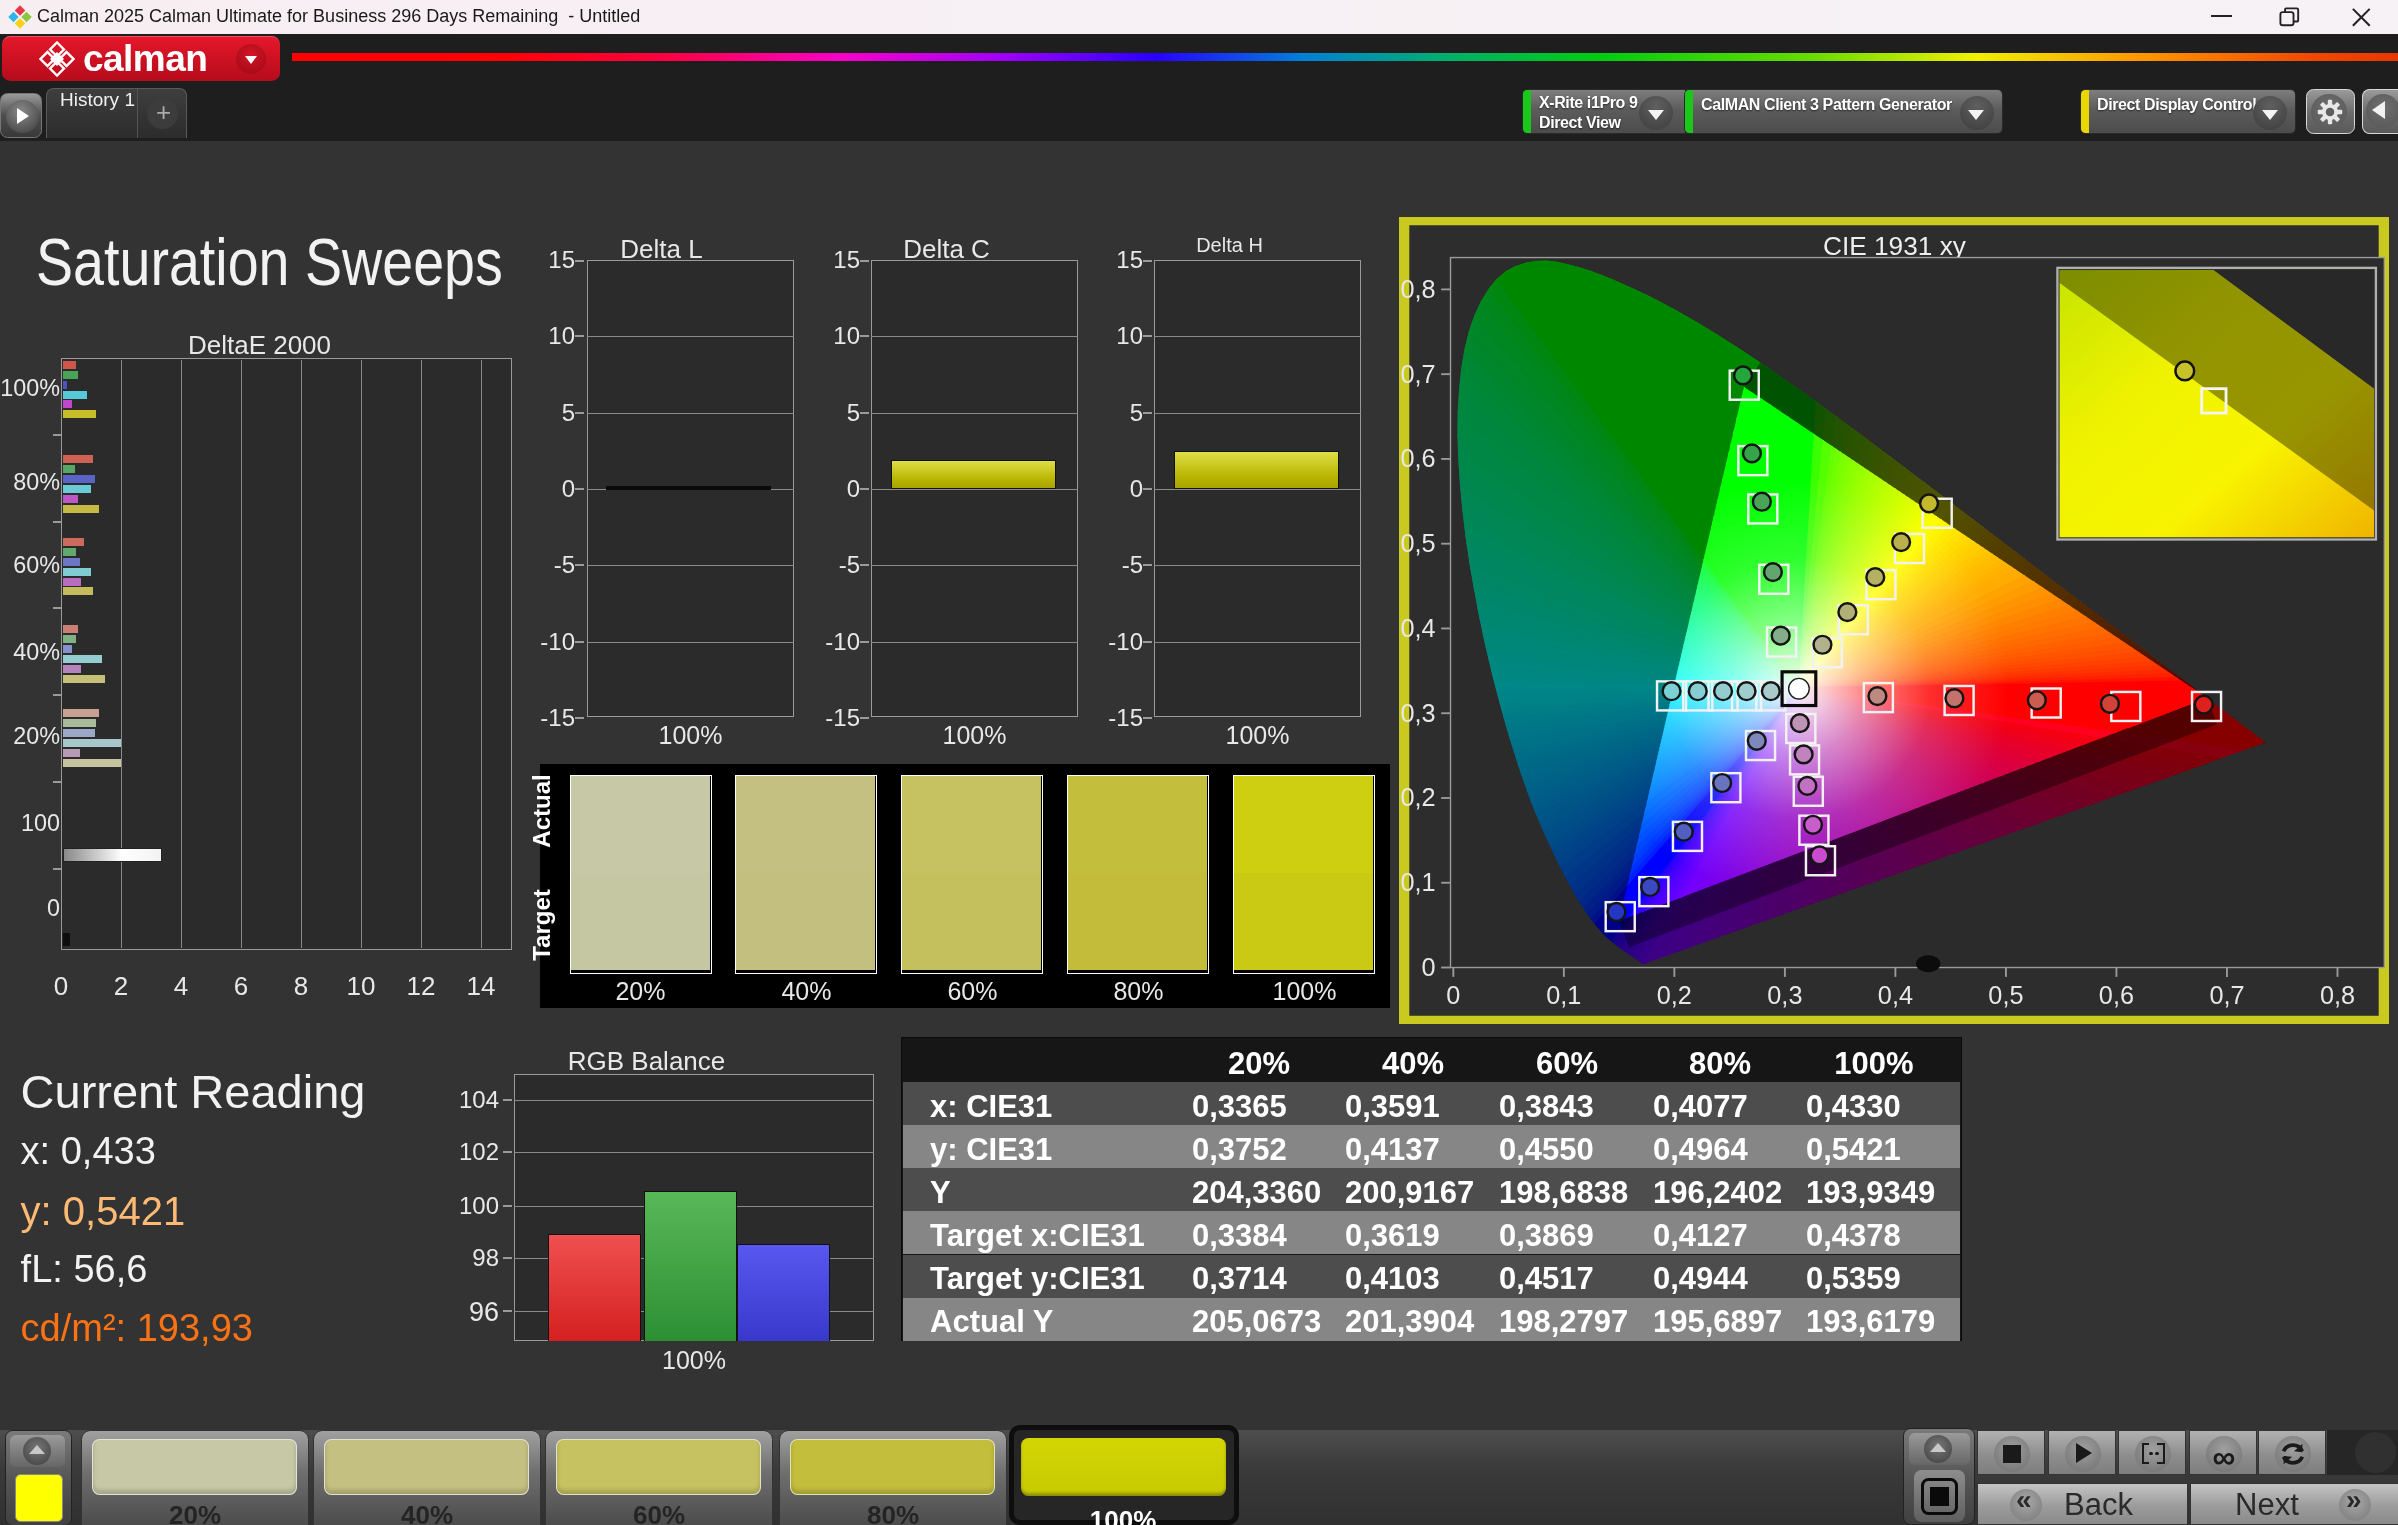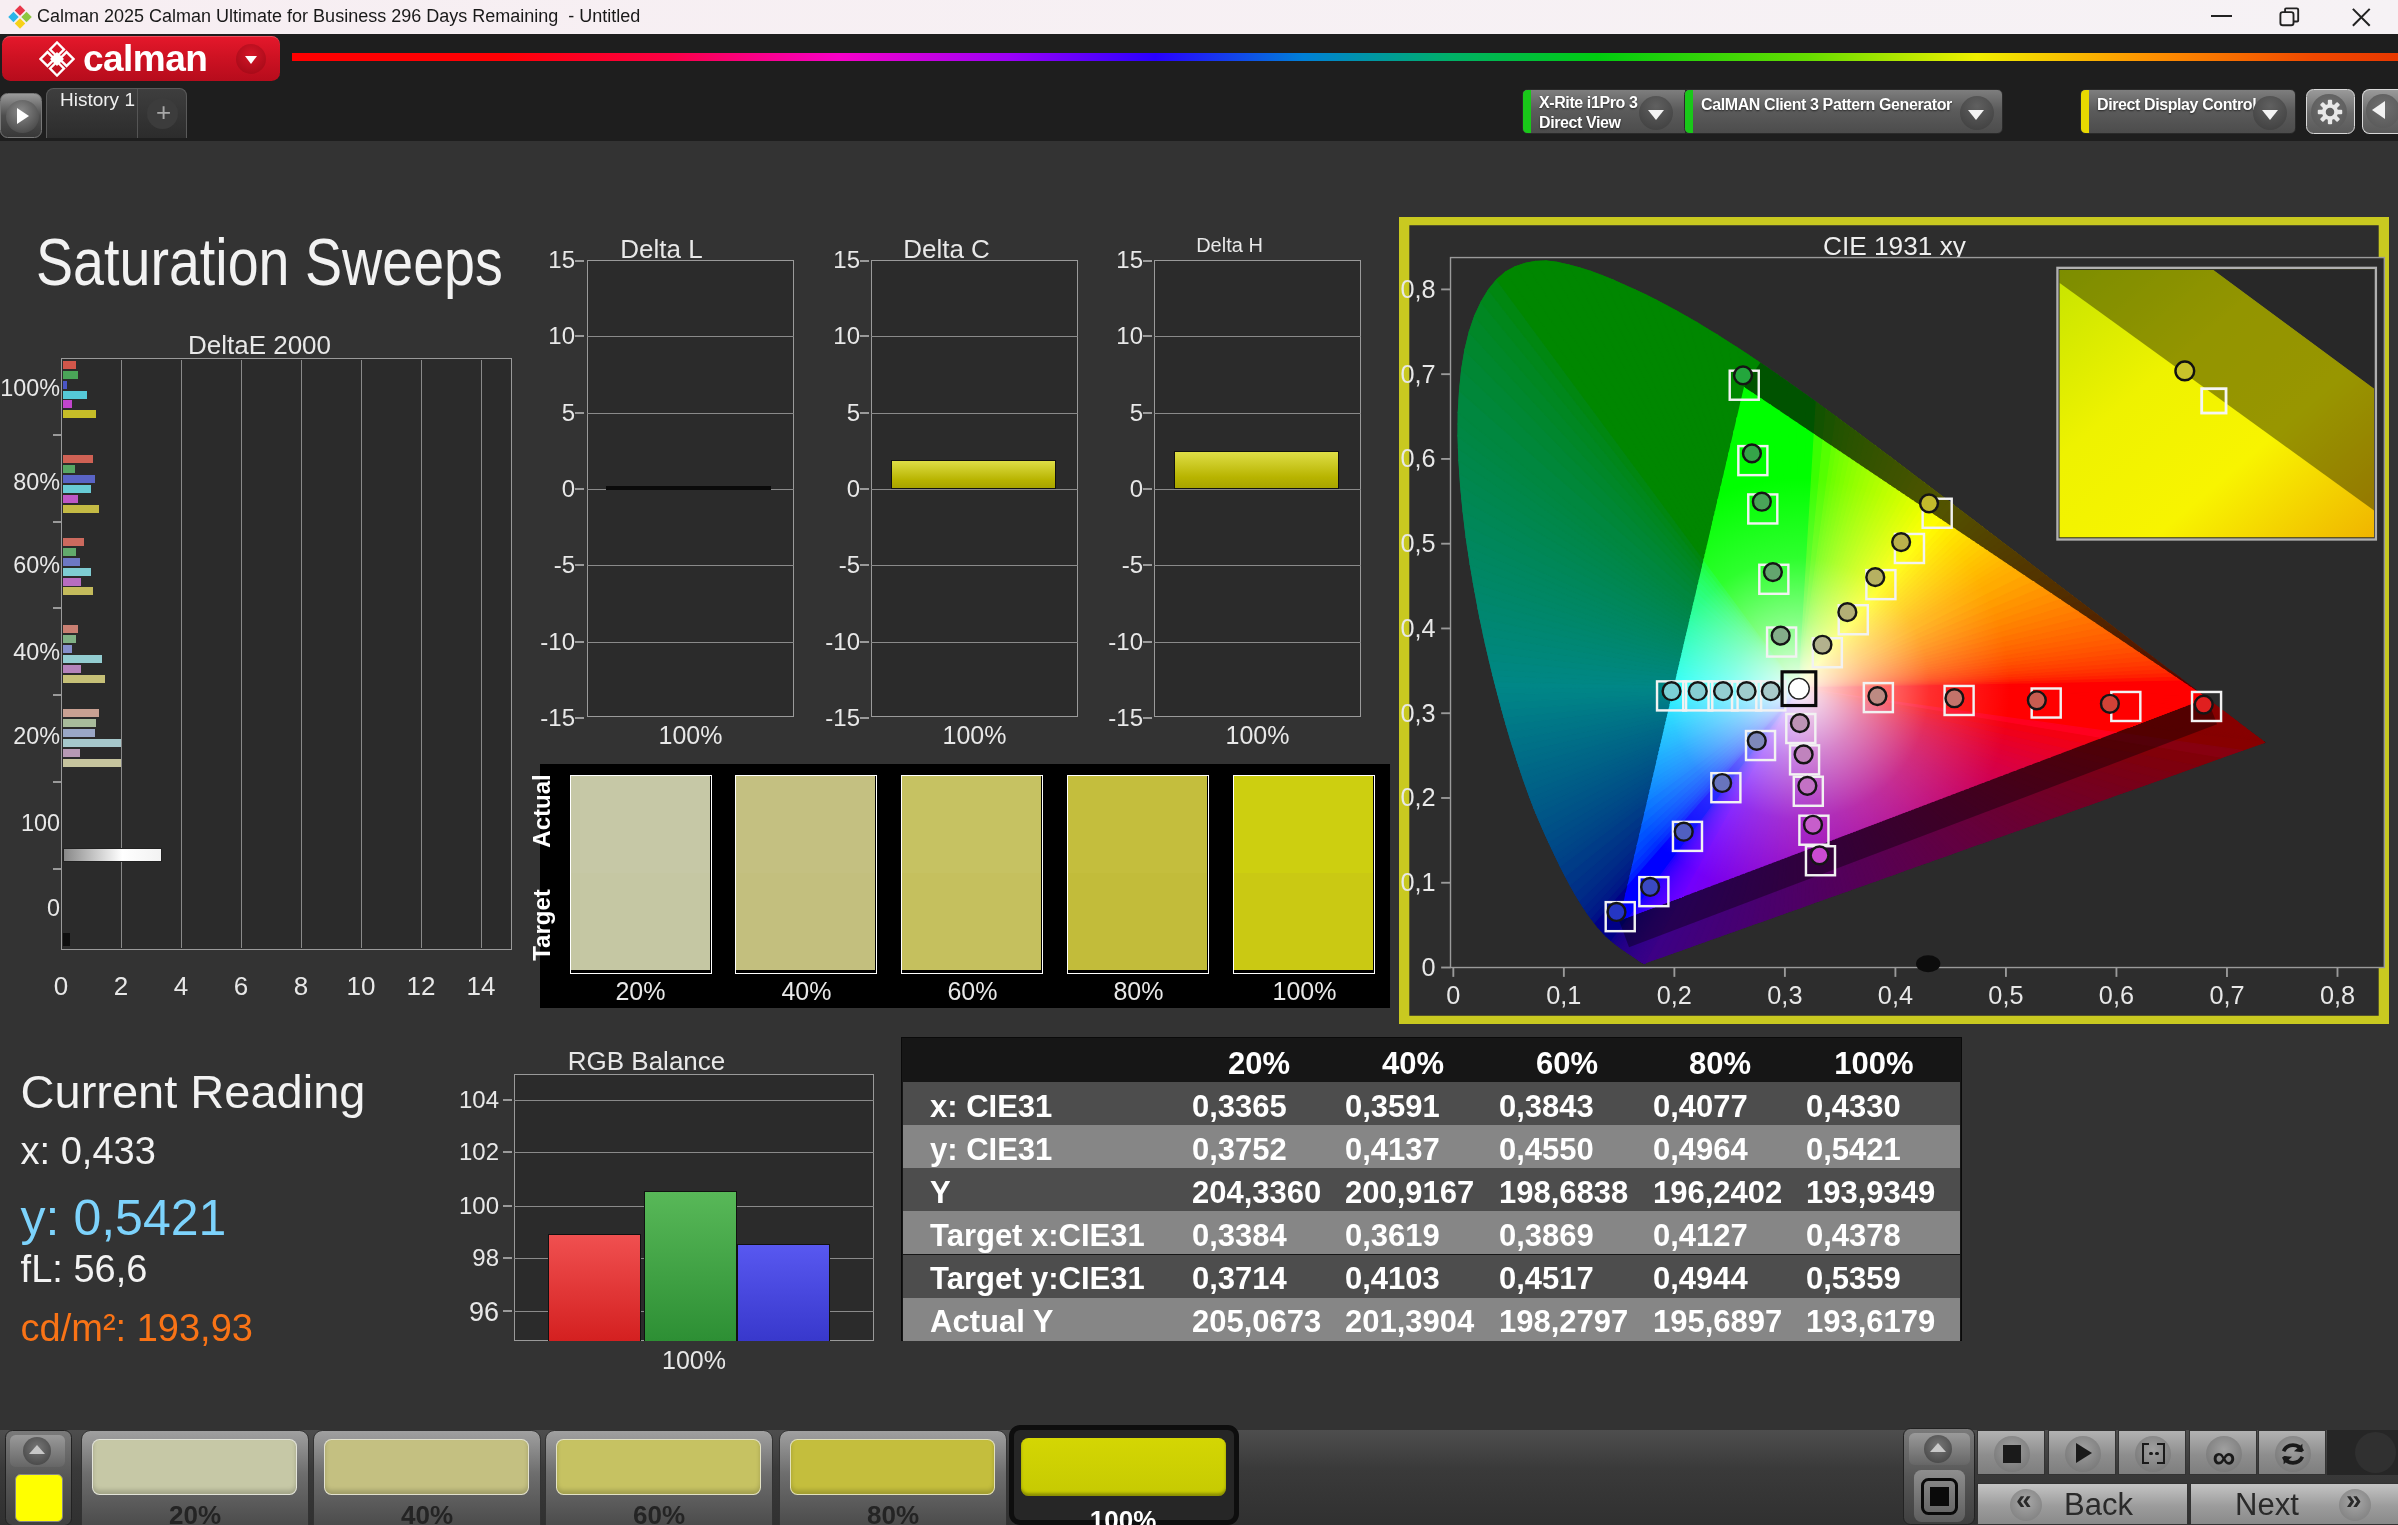--- a/index.html
+++ b/index.html
@@ -51,21 +51,21 @@
  <div class="abs" style="left:16px;top:14px;width:0;height:0;border-top:8.4px solid transparent;border-bottom:8.4px solid transparent;border-left:12px solid #fff"></div>
 </div>
 <div class="abs" style="left:46px;top:88px;width:141px;height:50px;background:linear-gradient(180deg,#3e3e3e,#2c2c2c);border:0.9px solid #5a5a5a;border-bottom:none;border-radius:7.5px 7.5px 0 0">
  <div class="abs" style="left:13px;top:0;font-size:19px;color:#f0f0f0">History 1</div>
  <div class="abs" style="left:90px;top:0;width:0.9px;height:49px;background:#555"></div>
  <div class="abs" style="left:100px;top:9.4px;width:31px;height:31px;border-radius:50%;background:#3c3c3c"></div>
  <div class="abs" style="left:109px;top:8.4px;font-size:26px;color:#a8a8a8">+</div>
 </div>
 <div class="abs" style="left:1522px;top:89px;width:164px;height:45px;border-radius:5.6px 0 0 5.6px;background:linear-gradient(180deg,#7e7e7e,#5c5c5c 45%,#4c4c4c);border:0.9px solid #2a2a2a;overflow:hidden">
  <div class="abs" style="left:0;top:0;width:8.4px;height:45px;background:#19c819"></div>
-    <div class="abs" style="left:16px;top:3.7px;font-size:16px;font-weight:bold;color:#fff;white-space:nowrap;letter-spacing:-0.4px;text-shadow:0 0.9px 1.9px rgba(0,0,0,0.6)">X-Rite i1Pro 3</div>
+    <div class="abs" style="left:16px;top:3.7px;font-size:16px;font-weight:bold;color:#fff;white-space:nowrap;letter-spacing:-0.4px;text-shadow:0 0.9px 1.9px rgba(0,0,0,0.6)">X-Rite i1Pro 9</div>
     <div class="abs" style="left:16px;top:24px;font-size:16px;font-weight:bold;color:#fff;white-space:nowrap;letter-spacing:-0.4px;text-shadow:0 0.9px 1.9px rgba(0,0,0,0.6)">Direct View</div>
     <div class="abs" style="left:116px;top:5.6px;width:34px;height:34px;border-radius:50%;background:radial-gradient(circle at 50% 30%,#606060,#3c3c3c)"></div>
  <div class="abs" style="left:125px;top:19.7px;width:0;height:0;border-left:8.4px solid transparent;border-right:8.4px solid transparent;border-top:10.3px solid #f4f4f4"></div>
 </div>
 <div class="abs" style="left:1686px;top:89px;width:54px;height:45px;border-radius:0 5.6px 5.6px 0;background:linear-gradient(180deg,#7e7e7e,#5c5c5c 45%,#4c4c4c);border:0.9px solid #2a2a2a;border-left:0.9px solid #333">
  <div class="abs" style="left:5.6px;top:1.9px;width:41px;height:41px;border-radius:50%;background:#1c1ce0;border:1.9px solid #e8e8f0;"></div>
  <div class="abs" style="left:0px;top:12px;width:54px;text-align:center;font-size:19.7px;color:#fff">716</div>
 </div>
 <div class="abs" style="left:1684px;top:89px;width:319px;height:45px;border-radius:5.6px;background:linear-gradient(180deg,#7e7e7e,#5c5c5c 45%,#4c4c4c);border:0.9px solid #2a2a2a;overflow:hidden">
  <div class="abs" style="left:0;top:0;width:8.4px;height:45px;background:#19c819"></div>
@@ -1204,21 +1204,21 @@
 <rect x="2198" y="288" width="336" height="286" fill="url(#insbg)"></rect>
 <path d="M2198 288 L2362 288 L2534 415 L2534 545 L2198 302 Z" fill="rgba(35,35,0,0.45)"></path>
 <path d="M2362 288 L2534 288 L2534 415 Z" fill="#282828"></path>
 </g>
 <circle cx="2332" cy="396" r="10" fill="#c8c22a" stroke="#111" stroke-width="2.6"></circle>
 <rect x="2350" y="415" width="26" height="26" fill="none" stroke="#f5f5f5" stroke-width="3"></rect>
 </g>
 </svg>
 <div class="abs" style="left:20.6px;top:1064px;font-size:47px;color:#f2f2f2">Current Reading</div>
 <div class="abs" style="left:20.6px;top:1130px;font-size:38px;color:#f2f2f2">x: 0,433</div>
-<div class="abs" style="left:20.6px;top:1189px;font-size:50px;color:#7dd3fc">y: 0,5421</div>
+<div class="abs" style="left:20.6px;top:1189px;font-size:40px;color:#fdba74">y: 0,5421</div>
 <div class="abs" style="left:20.6px;top:1248px;font-size:38px;color:#f2f2f2">fL: 56,6</div>
 <div class="abs" style="left:20.6px;top:1307px;font-size:38px;color:#f97316">cd/m²: 193,93</div>
 <div class="abs lab c" style="left:459px;top:1046px;width:375px;font-size:26px">RGB Balance</div>
 <div class="abs" style="left:514px;top:1074px;width:360px;height:267px;background:#2b2b2b;border:1.4px solid #9a9a9a"></div>
 <div class="abs" style="left:514px;top:1100px;width:360px;height:1.4px;background:#8a8a8a"></div>
 <div class="abs" style="left:503px;top:1099px;width:9.4px;height:1.9px;background:#9a9a9a"></div>
 <div class="abs lab r" style="left:417px;top:1086px;width:82px;font-size:24px">104</div>
 <div class="abs" style="left:514px;top:1152px;width:360px;height:1.4px;background:#8a8a8a"></div>
 <div class="abs" style="left:503px;top:1151px;width:9.4px;height:1.9px;background:#9a9a9a"></div>
 <div class="abs lab r" style="left:417px;top:1138px;width:82px;font-size:24px">102</div>

